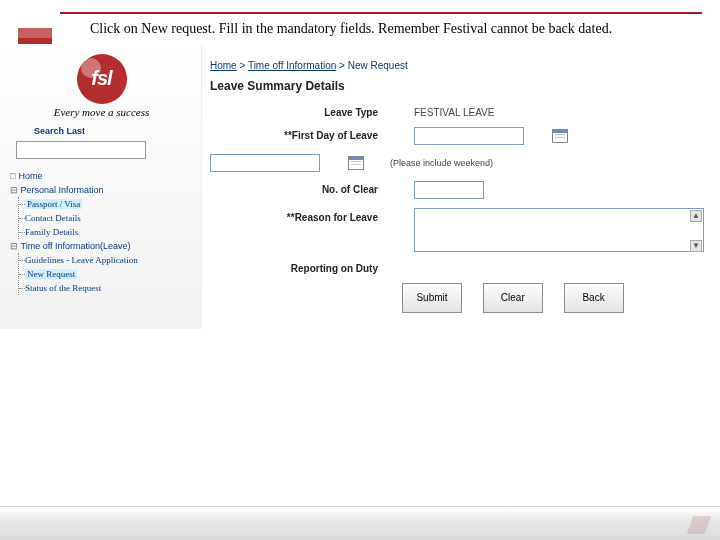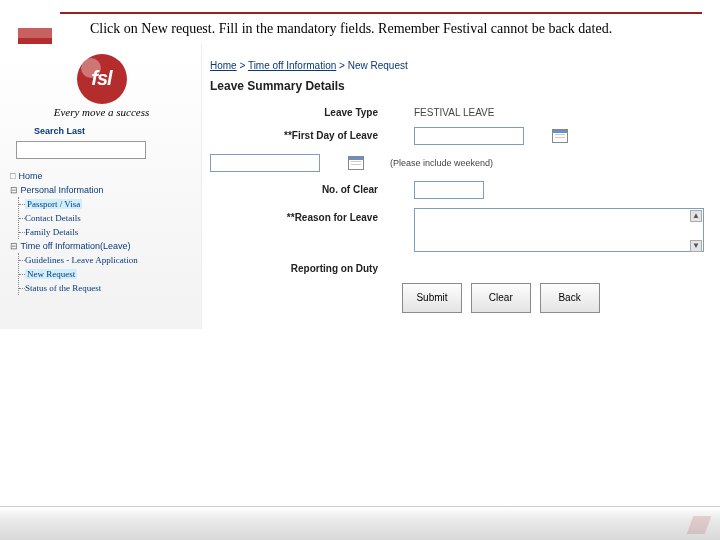--- a/index.html
+++ b/index.html
@@ -42,21 +42,21 @@
   .cal-icon { display: inline-block; width: 16px; height: 14px; border: 1px solid #888; margin-left: 4px; position: relative; vertical-align: middle; background: #fff; }
   .cal-icon::before { content: ""; position: absolute; top: 0; left: 0; right: 0; height: 3px; background: #6b8fc0; }
   .cal-icon::after { content: ""; position:absolute; top:4px; left:2px; right:2px; bottom:2px; background: repeating-linear-gradient(#ccc, #ccc 1px, #fff 1px, #fff 3px); }
   .hint { font-size: 9px; color: #444; margin-left: 2px; }
   .textarea { width: 290px; height: 44px; border: 1px solid #7a9ebd; font-size: 10px; resize: none; }
   .textarea-wrap { position: relative; display: inline-block; }
   .scroll-arrow { position: absolute; right: 2px; width: 12px; height: 12px; background: #e4e4e4; border: 1px solid #aaa; font-size: 8px; line-height: 10px; text-align: center; color: #555; }
   .scroll-arrow.up { top: 2px; }
   .scroll-arrow.dn { bottom: 2px; }
   .button-row { margin-left: 192px; margin-top: 6px; }
-  .btn { display: inline-block; min-width: 60px; height: 30px; background: linear-gradient(#fdfdfd,#e4e4e4); border: 1px solid #8a8a8a; font-size: 10px; padding: 0 10px; margin-right: 6px; cursor: pointer; text-align: center; }
+  .btn { display: inline-block; min-width: 60px; height: 30px; background: linear-gradient(#fdfdfd,#e4e4e4); border: 1px solid #8a8a8a; font-size: 10px; padding: 0 10px; margin-right: 18px; cursor: pointer; text-align: center; }
   .footer-band { position:absolute; left:0; right:0; bottom:0; height:34px; background: linear-gradient(#fff, #e9e9e9 40%, #d9d9d9); border-top:1px solid #ccc;}
   .footer-band::after { content:""; position:absolute; right:12px; bottom:6px; width:18px; height:18px; background: #9c1f1f; opacity:.15; transform: skewX(-20deg);}
 </style>
 </head>
 <body>
 
 <div class="slide-header">
   <div class="red-square"></div>
   <div class="hr-red"></div>
   <div class="small-red-box"></div>

